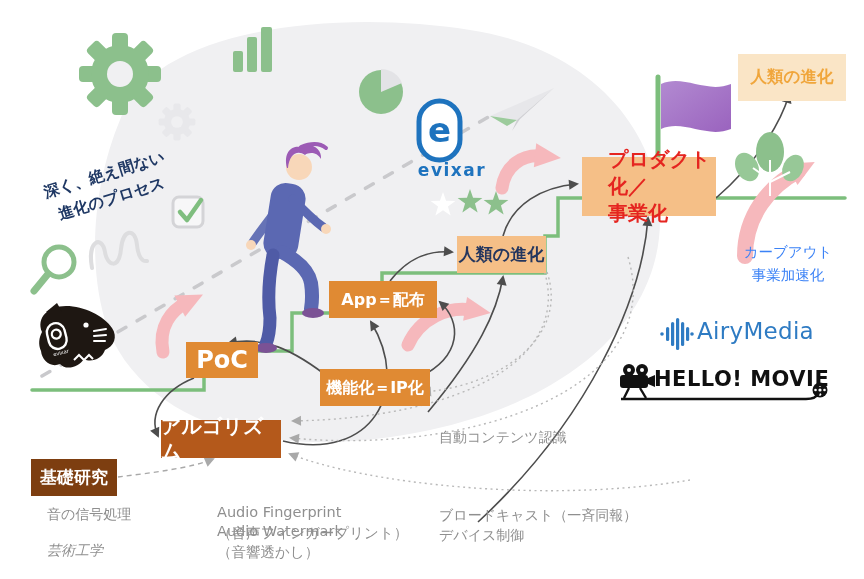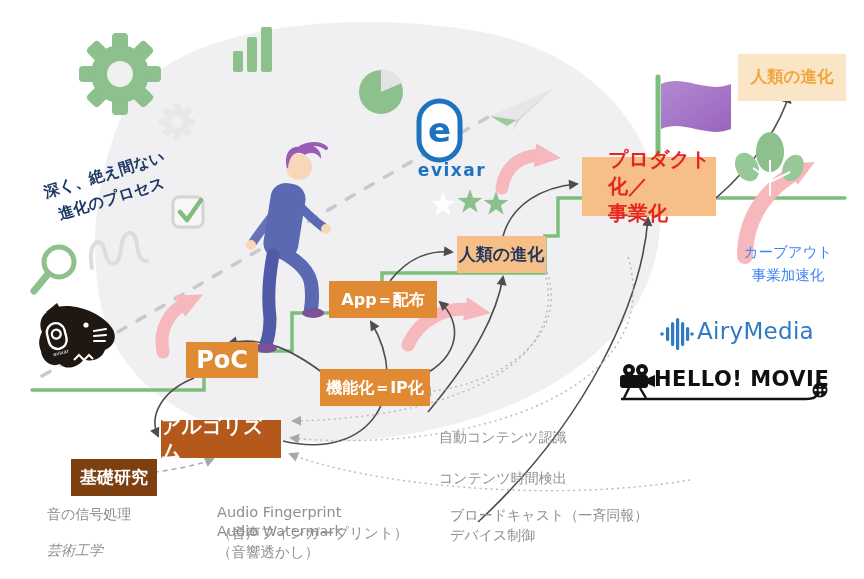--- a/index.html
+++ b/index.html
@@ -206,21 +206,21 @@
         <circle cx="820" cy="394.5" r="1.3" fill="#fff"></circle>
     <circle cx="815.5" cy="390" r="1.3" fill="#fff"></circle>
         <circle cx="824.5" cy="390" r="1.3" fill="#fff"></circle>
   </g>
   <path d="M621,399 L806,399 C813,399 817,397 819,393" stroke="#111" stroke-width="2.6" fill="none"></path>
 </svg>
 
 <div class="proc-note pre">深く、絶え間ない
 進化のプロセス</div>
 
-<div class="box" style="left:31px;top:459px;width:86px;height:37px;background:#7D3E10;color:#fff;font-size:17px;margin-left:40px;">基礎研究</div>
+<div class="box" style="left:31px;top:459px;width:86px;height:37px;background:#7D3E10;color:#fff;font-size:17px;">基礎研究</div>
 <div class="box" style="left:161px;top:420px;width:120px;height:38px;background:#B4591B;color:#fff;font-size:20px;">アルゴリズム</div>
 <div class="box" style="left:186px;top:342px;width:72px;height:36px;background:#E08A33;color:#fff;font-size:24px;">PoC</div>
 <div class="box" style="left:320px;top:369px;width:110px;height:37px;background:#E08A33;color:#fff;font-size:16px;">機能化＝IP化</div>
 <div class="box" style="left:329px;top:281px;width:108px;height:37px;background:#E08A33;color:#fff;font-size:16px;">App＝配布</div>
 <div class="box" style="left:457px;top:236px;width:89px;height:37px;background:#F5BF87;color:#24365E;font-size:17px;">人類の進化</div>
 <div class="box pre" style="left:582px;top:157px;width:134px;height:59px;background:#F5BF87;color:#E52520;font-size:20px;justify-content:flex-start;padding-left:26px;text-align:left;line-height:1.35;">プロダクト化／
 事業化</div>
 <div class="box" style="left:738px;top:54px;width:108px;height:47px;background:#FAE5C6;color:#F0A63C;font-size:16.5px;">人類の進化</div>
 
 <div class="evixar-word">evixar</div>
@@ -232,17 +232,16 @@
 
 <div class="note" style="left:47px;top:504px;">音の信号処理</div>
 <div class="note" style="left:47px;top:540px;font-style:italic;">芸術工学</div>
 
 <div class="note pre" style="left:217px;top:470px;font-size:14.5px;margin-top:32px;">Audio Fingerprint
 （音声フィンガープリント）</div>
 <div class="note pre" style="left:217px;top:521px;font-size:14.5px;">Audio Watermark
 （音響透かし）</div>
 
 <div class="note" style="left:439px;top:427px;">自動コンテンツ認識</div>
-<div class="note" style="left:439px;top:468px;">コンテンツ時間検出</div>
-<div class="note pre" style="left:450px;top:505px;">ブロードキャスト（一斉同報）
+<div class="note pre" style="left:439px;top:505px;">ブロードキャスト（一斉同報）
 デバイス制御</div>
 
 </div>
 
 </body></html>

